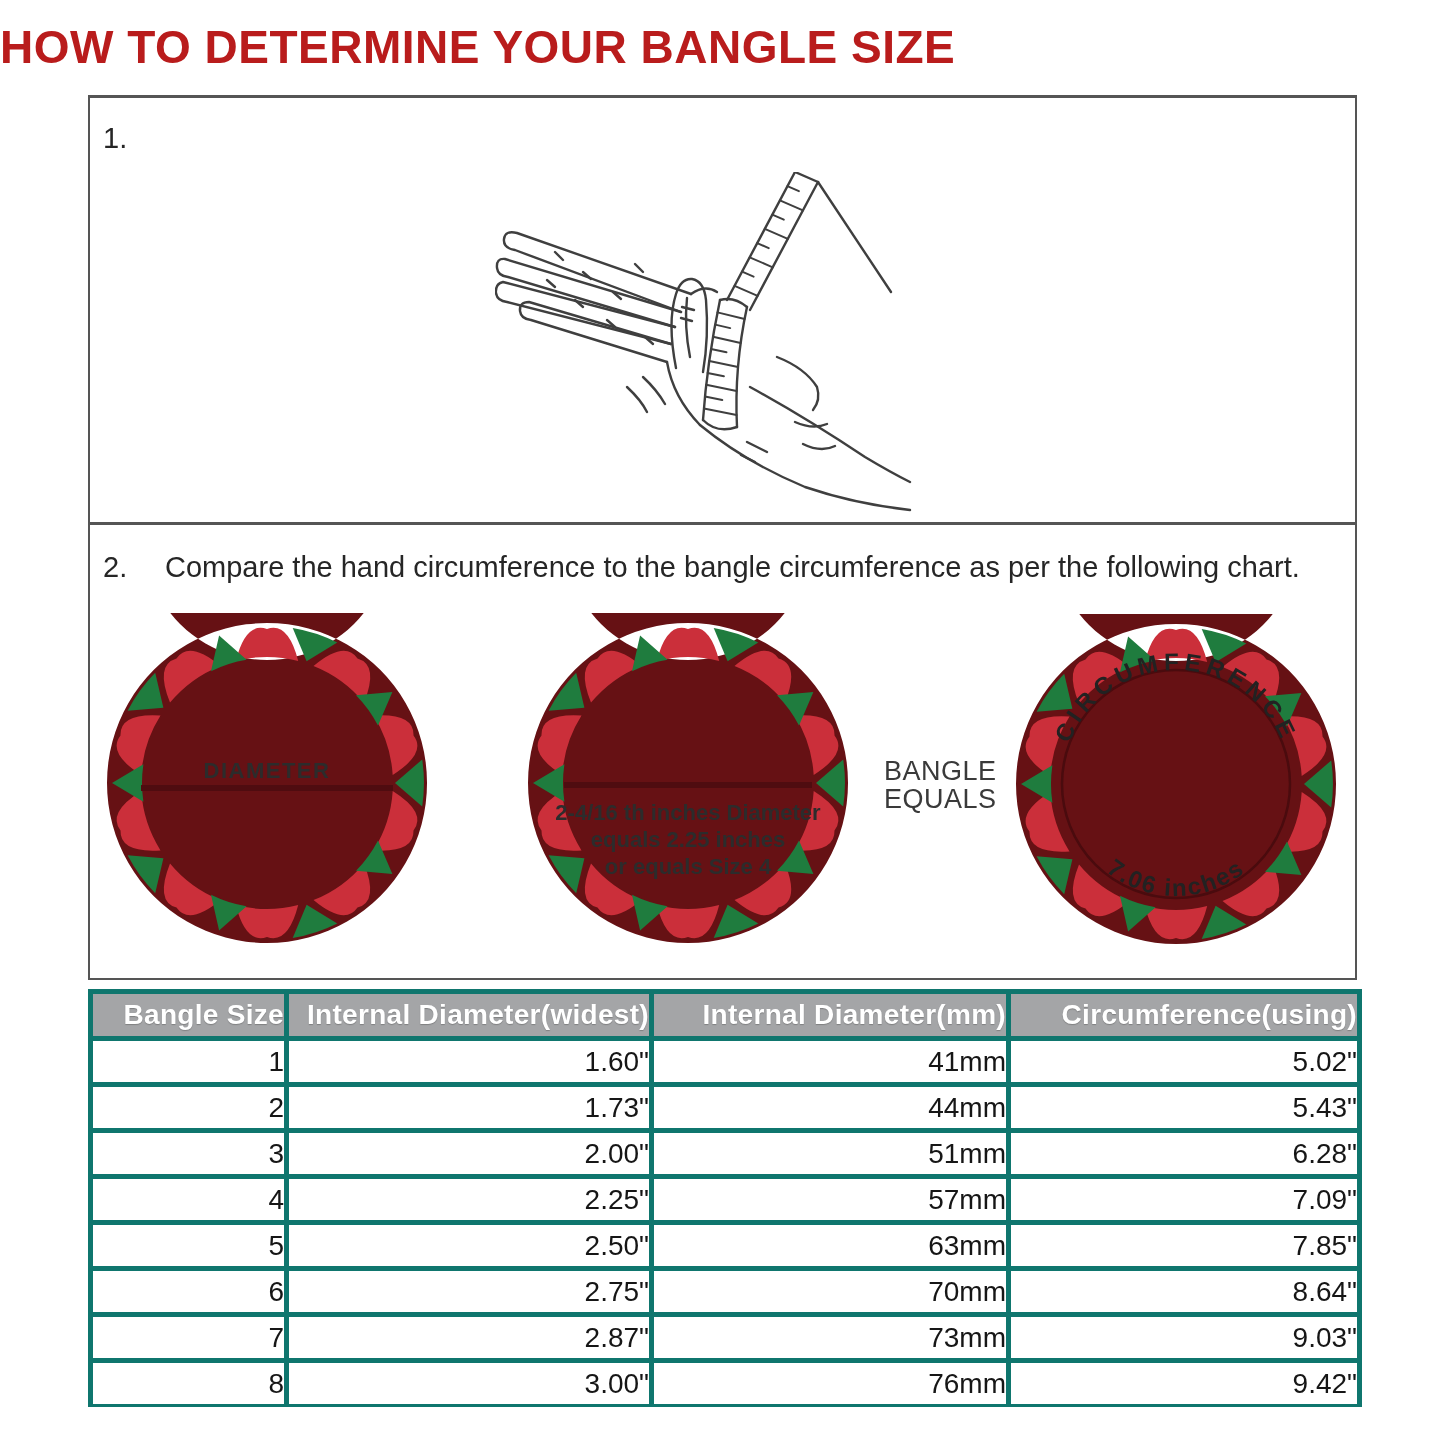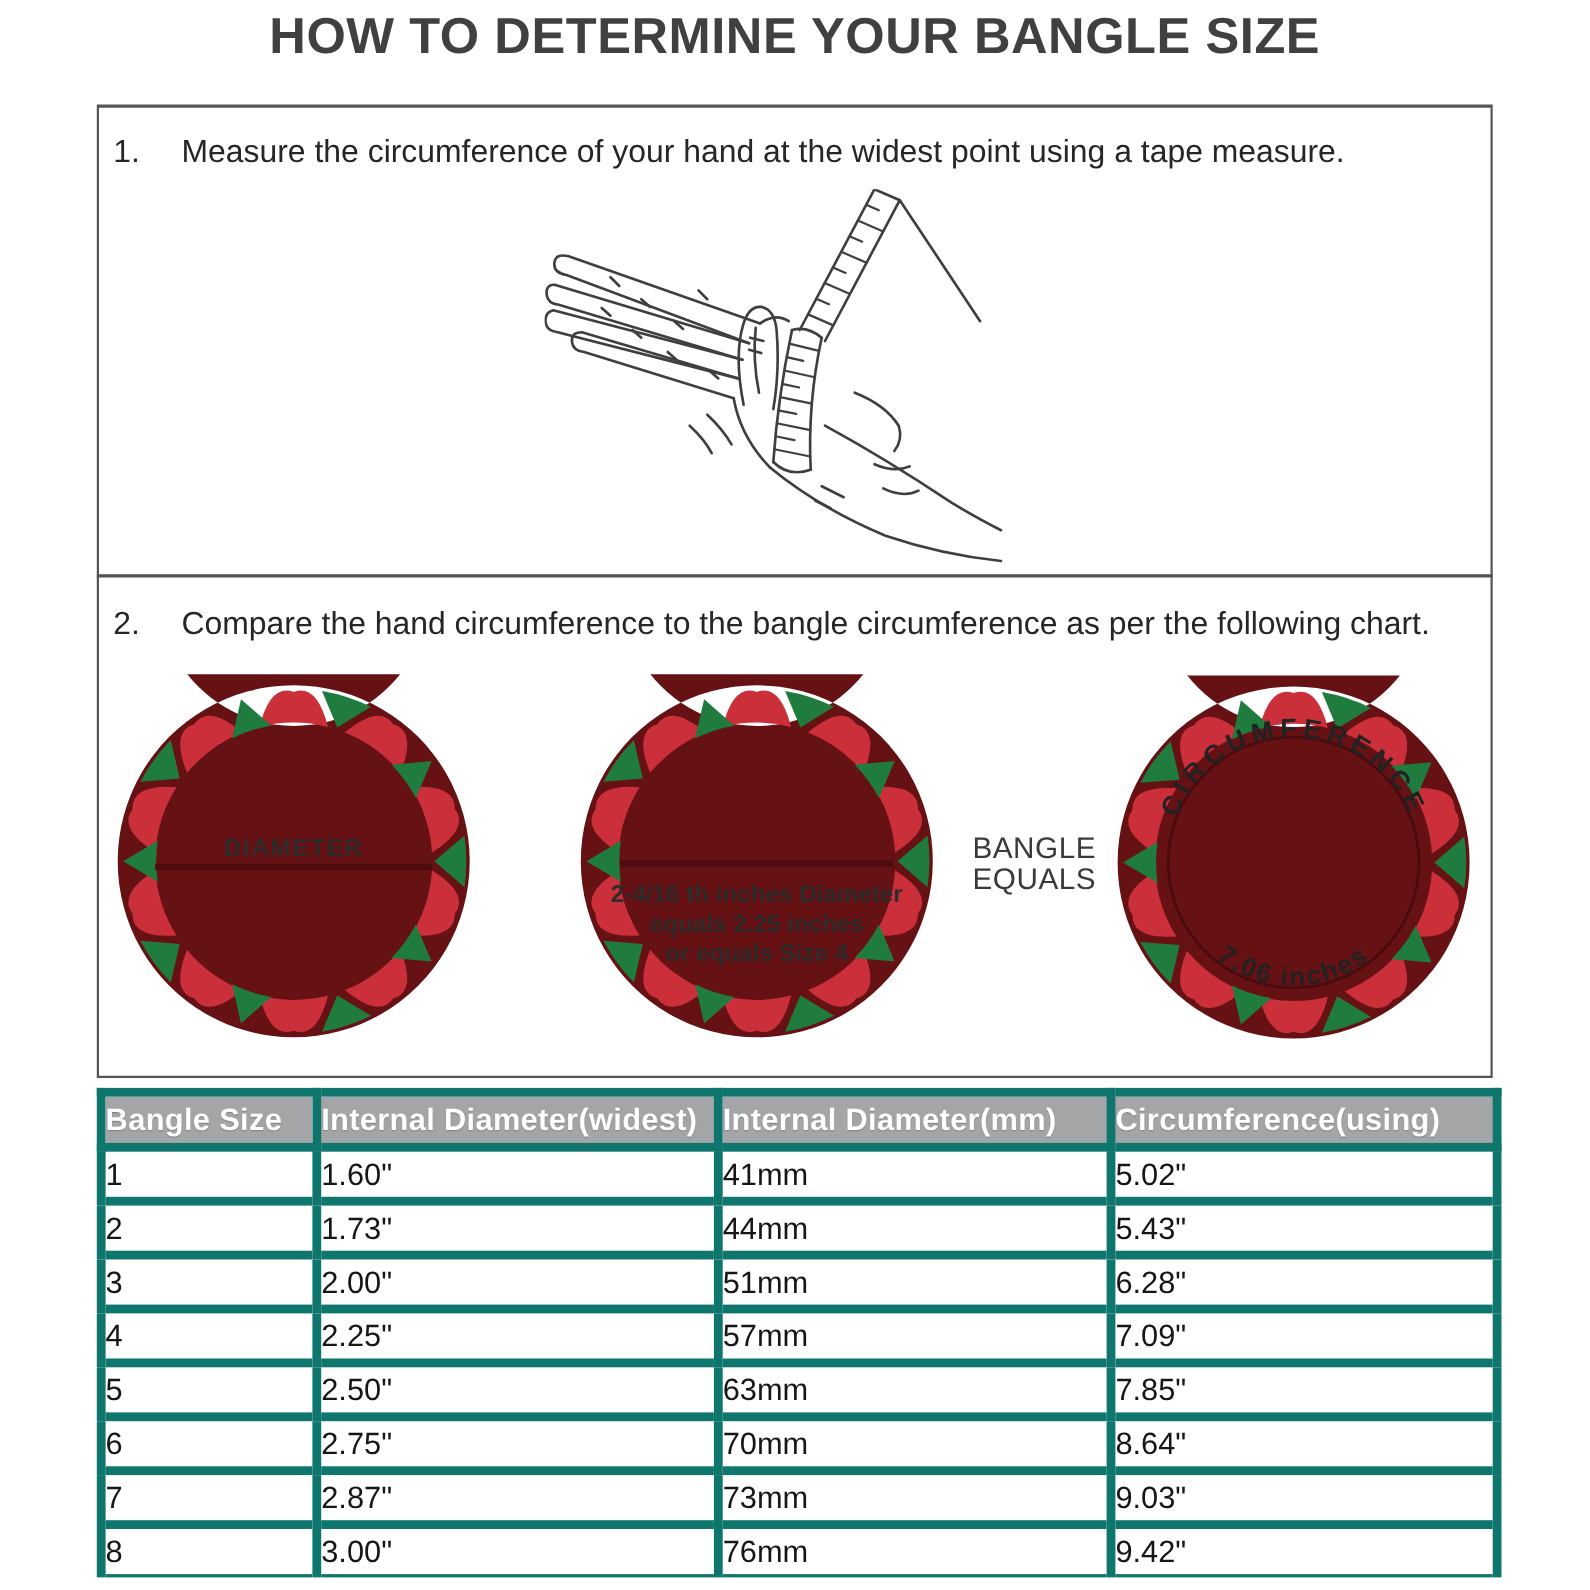--- a/index.html
+++ b/index.html
@@ -1,22 +1,22 @@
 <!DOCTYPE html>
 <html><head>
 <meta charset="utf-8">
 <style>
   html,body{margin:0;padding:0;}
   body{
     width:1445px;height:1445px;background:#ffffff;position:relative;overflow:hidden;
     font-family:"Liberation Sans",sans-serif;
   }
   .title{
-    position:absolute;top:5px;left:0;width:100%;margin:0;text-align:center;
-    font-size:46px;font-weight:700;color:#404040;letter-spacing:.5px;
+    position:absolute;top:20px;left:0;width:100%;margin:0;
+    font-size:46px;font-weight:700;color:#b91c1c;letter-spacing:.5px;
   }
   .frame{
     position:absolute;left:88px;top:95px;width:1265px;height:880px;
     border:2px solid #555;border-top-width:3px;background:#fff;
   }
   .divider{position:absolute;left:-2px;right:-2px;top:424px;border-top:3px solid #555;height:0;}
   .step{position:absolute;left:103px;display:flex;font-size:29px;color:#262626;width:1240px;}
   .step .step-num{width:62px;flex:0 0 62px;}
   .step1{top:122px;}
   .step2{top:551px;}
@@ -40,41 +40,40 @@
   .curved-top{font-size:24px;letter-spacing:5px;}
   .curved-bot{font-size:24px;letter-spacing:2px;}
   .bangle-equals{
     position:absolute;left:884px;top:757px;font-size:27px;font-weight:400;color:#3a3a3a;
     line-height:28px;letter-spacing:.5px;
   }
   .size-table{
     position:absolute;left:88px;top:989px;width:1269px;border-collapse:collapse;
     table-layout:fixed;border:3px solid #141414;
   }
-  .size-table th,.size-table td{border:8px solid #0f766e;text-align:left;padding:0;overflow:hidden;}
+  .size-table th,.size-table td{border:5px solid #0f766e;text-align:right;padding:0;overflow:hidden;}
   .size-table th{
     background:#a4a5a7;color:#ffffff;height:42px;font-size:28px;font-weight:600;
     letter-spacing:.3px;text-shadow:0 1px 1px rgba(60,60,60,.35);
   }
   .size-table td{height:41px;font-size:28px;color:#161616;border-bottom-width:3px;}
 </style>
 </head>
 <body>
 
 <div>
 
   <h1 class="title">HOW TO DETERMINE YOUR BANGLE SIZE</h1>
 
   <div class="frame">
     <div class="divider"></div>
   </div>
 
   <div class="step step1">
     <span class="step-num">1.</span>
-    <span class="step-text">Measure the circumference of your hand at the widest point using a tape measure.</span>
   </div>
 
   <div class="step step2">
     <span class="step-num">2.</span>
     <span class="step-text">Compare the hand circumference to the bangle circumference as per the following chart.</span>
   </div>
 
   <svg class="hand" viewBox="0 0 420 345" xmlns="http://www.w3.org/2000/svg">
     <g id="hand-art">
         <path d="M 196,122 L 22,61 Q 10,58 9,67 Q 8,76 20,78 L 186,140"></path>

